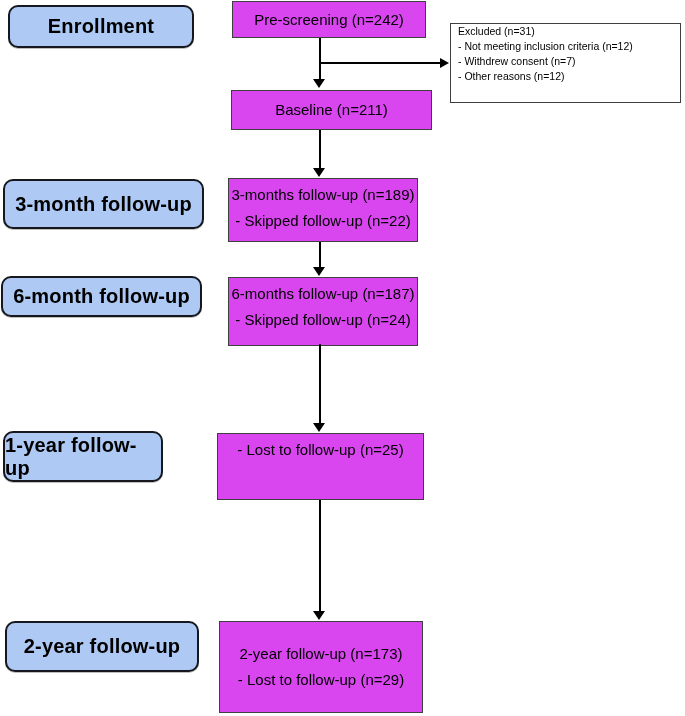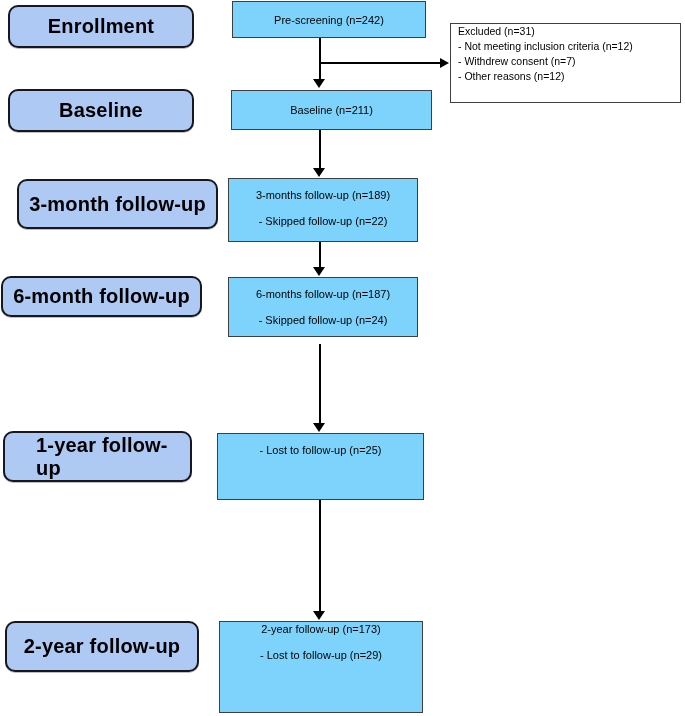--- a/index.html
+++ b/index.html
@@ -10,37 +10,37 @@
   
   .stage{
     position:absolute;box-sizing:border-box;
     background:#adc9f4;border:2px solid #17171f;border-radius:10px;
     display:flex;align-items:center;justify-content:center;
     font-weight:bold;font-size:20px;letter-spacing:0.2px;
     box-shadow:0 1px 0 rgba(0,0,0,0.25);
   }
   .stage-enrollment{left:8px;top:5px;width:186px;height:43px;}
   .stage-baseline{left:8px;top:89px;width:186px;height:43px;}
-  .stage-3month{left:17px;top:179px;width:201px;height:50px;}
+  .stage-3month{left:3px;top:179px;width:201px;height:50px;}
   .stage-6month{left:1px;top:276px;width:201px;height:41px;}
-  .stage-1year{left:3px;top:431px;width:189px;height:51px;padding-left:31px;}
+  .stage-1year{left:3px;top:431px;width:160px;height:51px;}
   .stage-2year{left:5px;top:621px;width:194px;height:51px;}
   
   .fbox{
-    position:absolute;box-sizing:border-box;background:#7dd3fc;
-    border:1.6px solid #3f3f3f;font-size:11px;text-align:center;
+    position:absolute;box-sizing:border-box;background:#d946ef;
+    border:1.6px solid #3f3f3f;font-size:15px;text-align:center;
   }
   .fbox .ln{display:block;line-height:14px;}
   .fbox .ln + .ln{margin-top:12px;}
   .fbox-pre{left:232px;top:1px;width:194px;height:37px;display:flex;align-items:center;justify-content:center;}
   .fbox-base{left:231px;top:90px;width:201px;height:40px;display:flex;align-items:center;justify-content:center;}
   .fbox-3m{left:228px;top:178px;width:190px;height:64px;padding-top:9px;}
-  .fbox-6m{left:228px;top:277px;width:190px;height:60px;padding-top:9px;text-align:center;}
+  .fbox-6m{left:228px;top:277px;width:190px;height:69px;padding-top:9px;text-align:center;}
   .fbox-1y{left:217px;top:433px;width:207px;height:67px;padding-top:9px;}
-  .fbox-2y{left:219px;top:621px;width:204px;height:92px;padding-top:0;}
+  .fbox-2y{left:219px;top:621px;width:204px;height:92px;padding-top:25px;}
   
   .excl{
     position:absolute;left:450px;top:23px;width:231px;height:80px;
     box-sizing:border-box;background:#fff;border:1.6px solid #3f3f3f;
     font-size:10.5px;line-height:15px;padding:0 4px 4px 7px;text-align:left;
   }
   .excl .ln{display:block;white-space:nowrap;}
   
   .vline{position:absolute;width:2px;background:#000;left:319px;}
   .hline{position:absolute;height:2px;background:#000;top:62px;left:319px;width:122px;}
@@ -59,21 +59,20 @@
   .a3{top:242px;height:25px;} .h3{top:267px;}
   .a4{top:344px;height:79px;} .h4{top:423px;}
   .a5{top:500px;height:111px;} .h5{top:611px;}
 </style>
 </head>
 <body>
 
 <div class="canvas">
 
   <div class="stage stage-enrollment">Enrollment</div>
-  <div class="stage stage-baseline">Baseline</div>
   <div class="stage stage-3month">3-month follow-up</div>
   <div class="stage stage-6month">6-month follow-up</div>
   <div class="stage stage-1year">1-year follow-up</div>
   <div class="stage stage-2year">2-year follow-up</div>
 
   <div class="fbox fbox-pre">
     <span class="ln">Pre-screening (n=242)</span>
   </div>
 
   <div class="fbox fbox-base">

